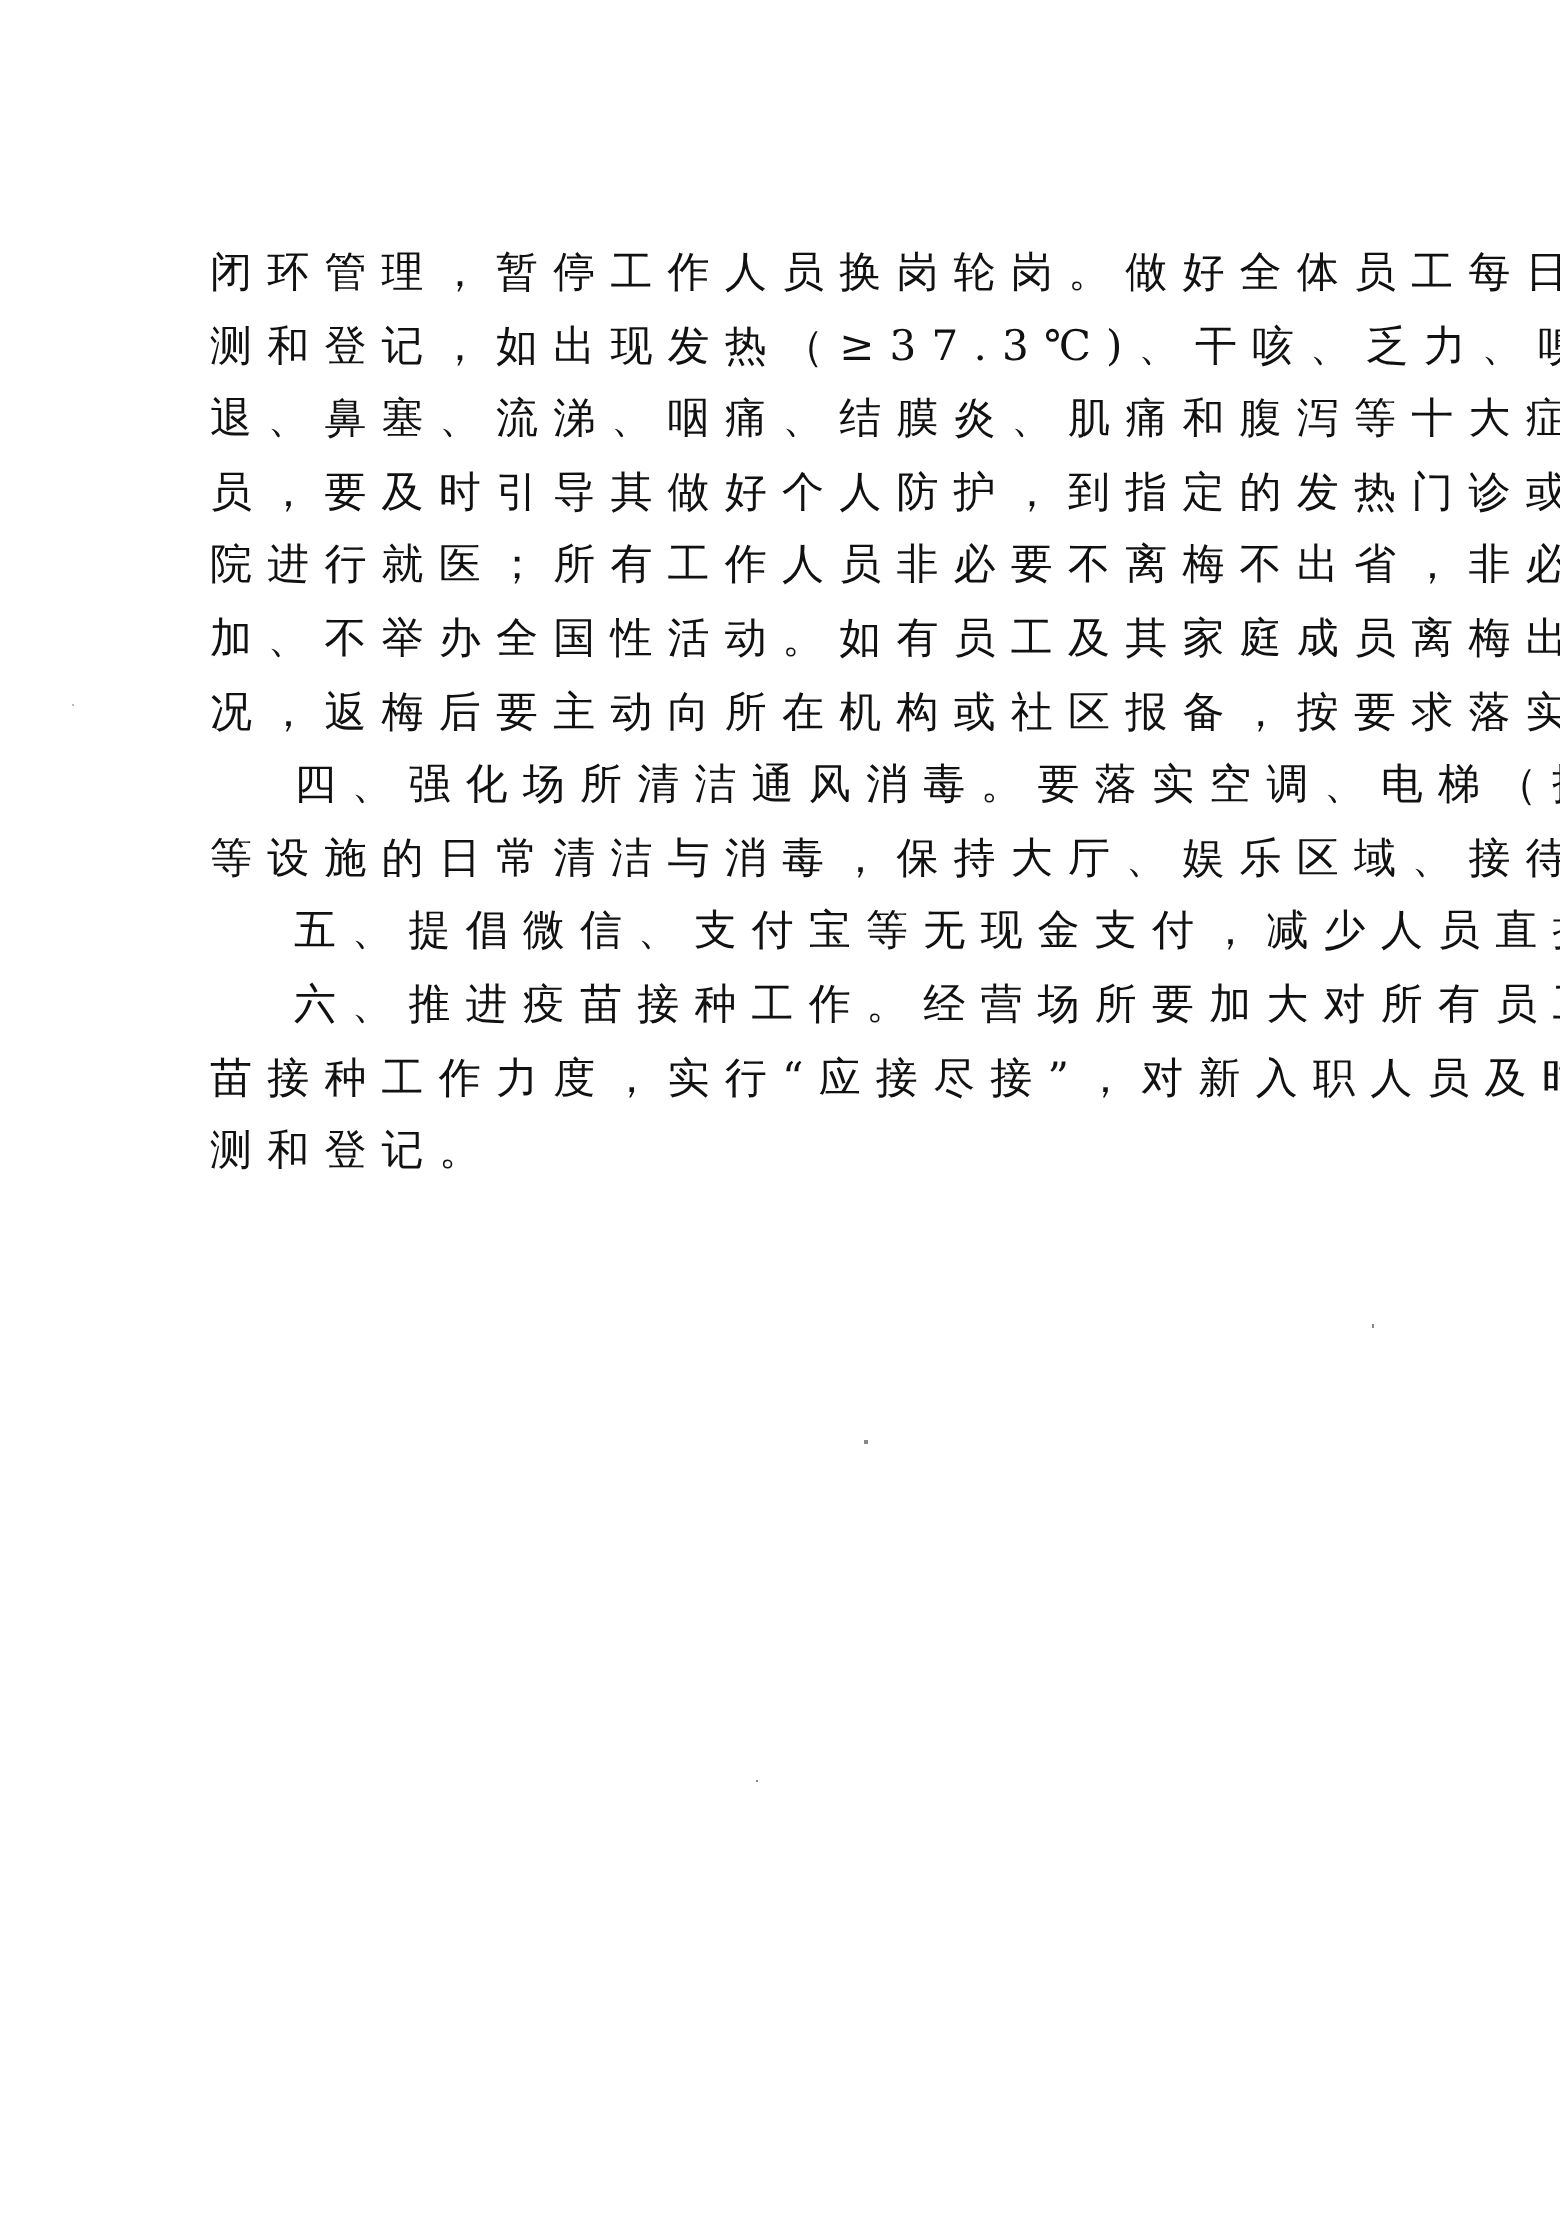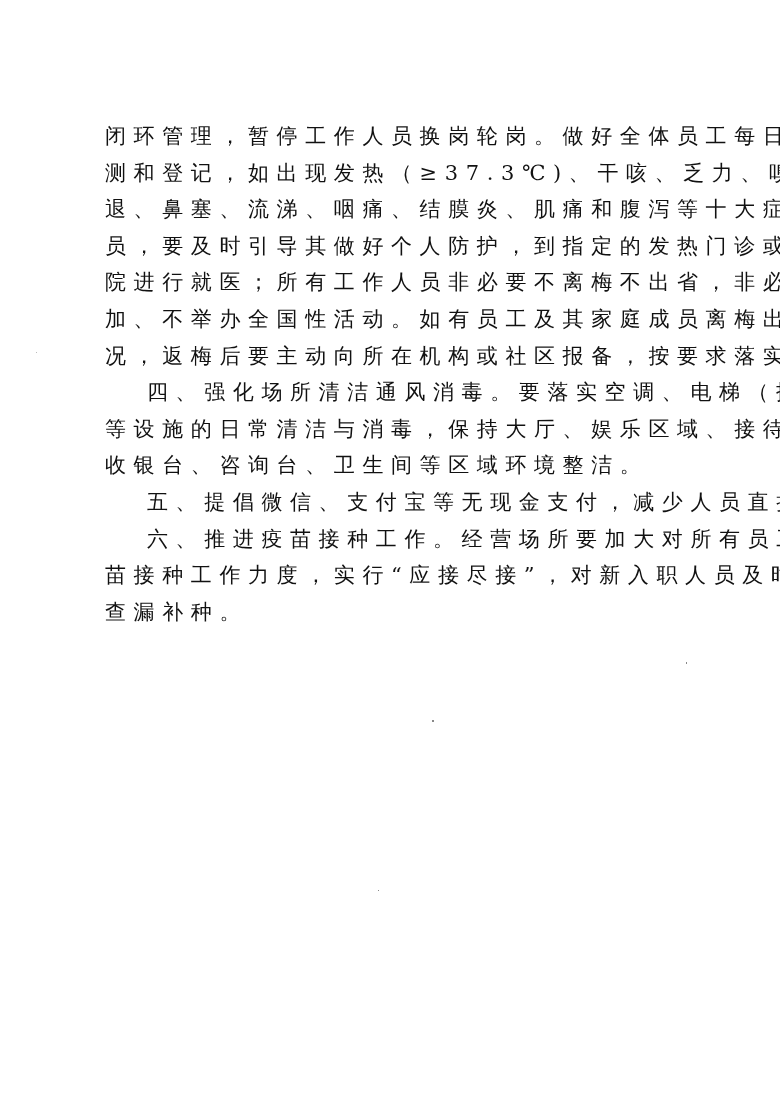--- a/index.html
+++ b/index.html
@@ -53,24 +53,23 @@
   <div class="doc-body">
     <div class="line">闭环管理，暂停工作人员换岗轮岗。做好全体员工每日健康监</div>
     <div class="line">测和登记，如出现发热（≥37.3℃)、干咳、乏力、嗅觉味觉减</div>
     <div class="line">退、鼻塞、流涕、咽痛、结膜炎、肌痛和腹泻等十大症状的人</div>
     <div class="line">员，要及时引导其做好个人防护，到指定的发热门诊或定点医</div>
     <div class="line">院进行就医；所有工作人员非必要不离梅不出省，非必要不参</div>
     <div class="line">加、不举办全国性活动。如有员工及其家庭成员离梅出省的情</div>
     <div class="line">况，返梅后要主动向所在机构或社区报备，按要求落实相应健</div>
     <div class="line indent">四、强化场所清洁通风消毒。要落实空调、电梯（扶梯）</div>
     <div class="line">等设施的日常清洁与消毒，保持大厅、娱乐区域、接待区域、</div>
-    <div class="line">收银台、咨询台、卫生间等区域环境整洁。</div>
     <div class="line indent">五、提倡微信、支付宝等无现金支付，减少人员直接接触。</div>
     <div class="line indent">六、推进疫苗接种工作。经营场所要加大对所有员工的疫</div>
     <div class="line">苗接种工作力度，实行“应接尽接”，对新入职人员及时开展</div>
-    <div class="line">查漏补种。</div>
+    <div class="line">测和登记。</div>
   </div>
 
   <div class="speck" style="left:432px; top:720px;"></div>
   <div class="speck" style="left:686px; top:662px; width:1px;"></div>
   <div class="speck" style="left:378px; top:890px; width:1px; height:1px;"></div>
   <div class="speck" style="left:36px; top:352px; width:1px; height:1px; background:#bbb;"></div>
 </div>
 
 </body></html>

